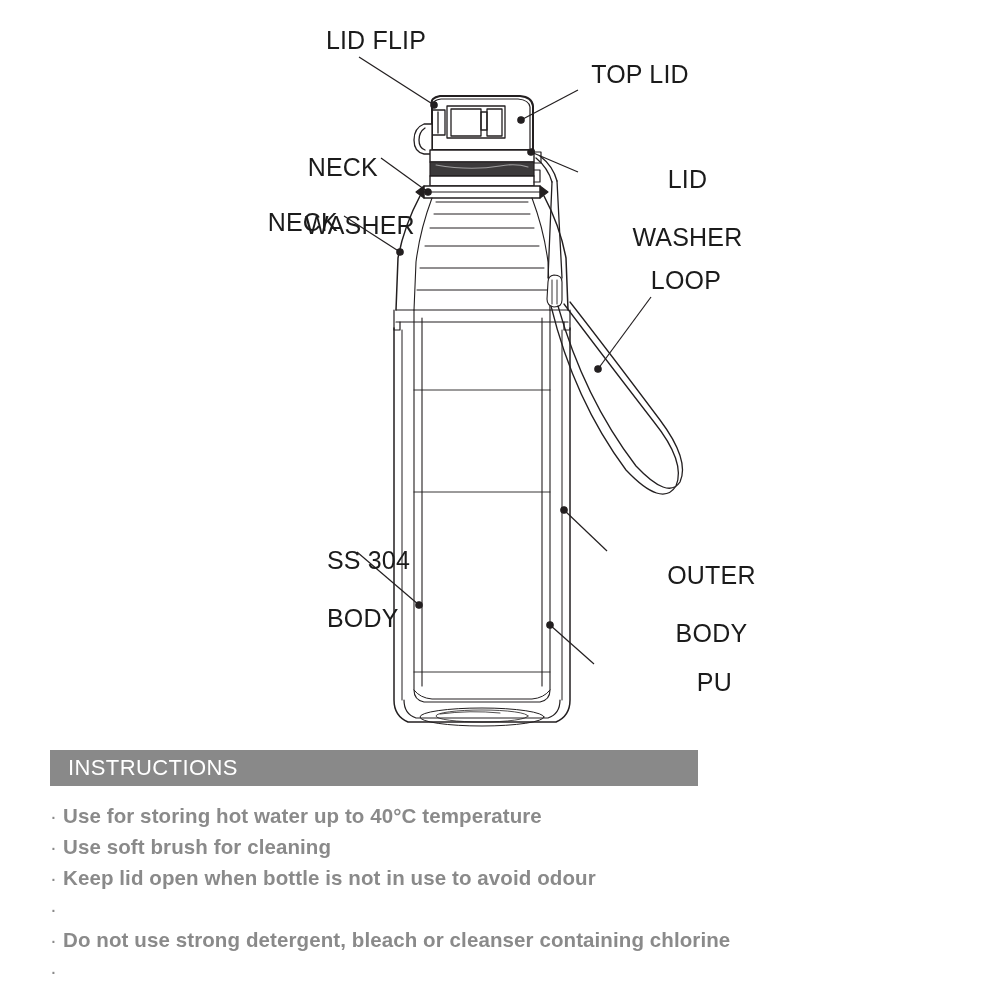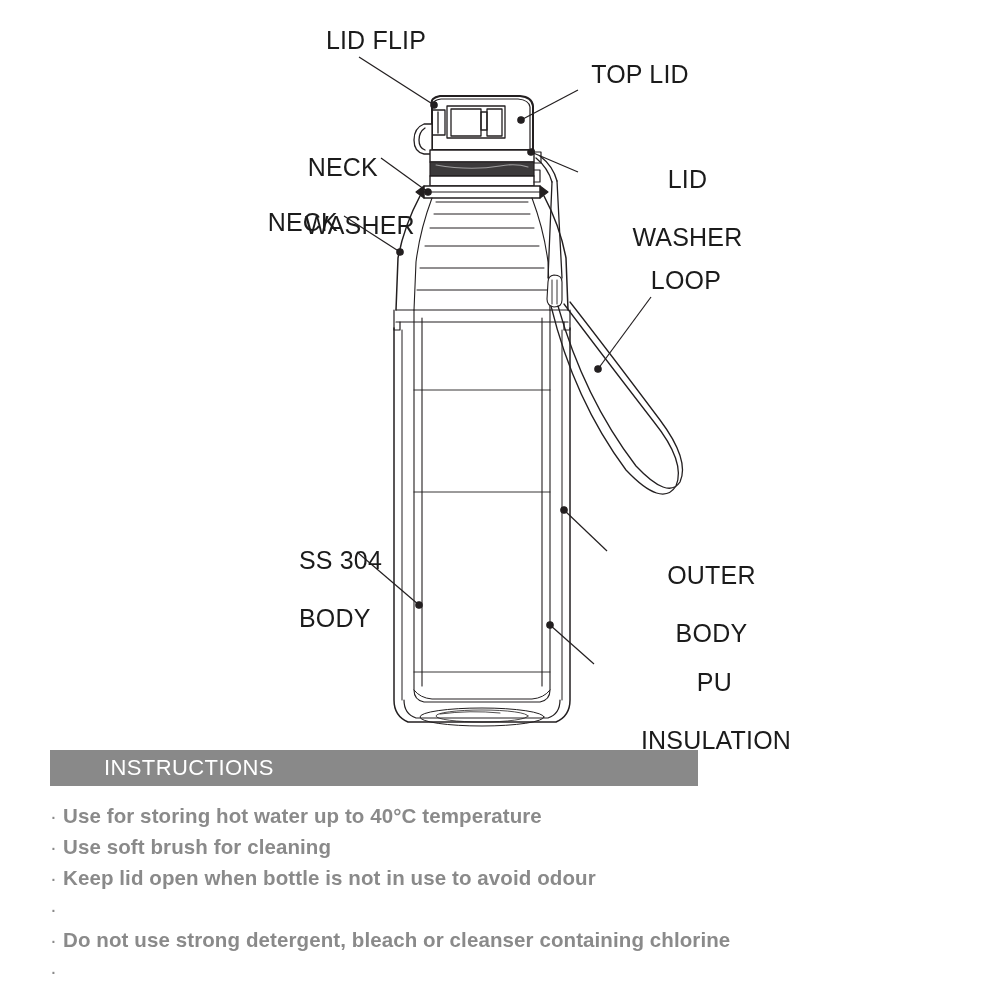--- a/index.html
+++ b/index.html
@@ -47,21 +47,21 @@
     top: 750px;
     width: 900px;
   }
   #instructions-header {
     width: 648px;
     height: 36px;
     background: #898989;
     display: flex;
     align-items: center;
     box-sizing: border-box;
-    padding-left: 54px;
+    padding-left: 18px;
   }
   #instructions-title {
     color: #ffffff;
     font-size: 22px;
     letter-spacing: 0.4px;
     font-family: "Liberation Sans", sans-serif;
   }
   #instructions-list {
     margin: 0;
     padding: 14px 0 0 0;
@@ -262,33 +262,32 @@
 
     <div class="callout-text left" style="left:586px; top:136px; width:160px;">
       <span>LID</span><br>
       <span>WASHER</span>
     </div>
 
     <div class="callout-text right" style="left:258px; top:208px; width:80px;">NECK</div>
 
     <div class="callout-text left" style="left:636px; top:266px; width:100px;">LOOP</div>
 
-    <div class="callout-text center" style="left:256px; top:517px; width:104px;">
+    <div class="callout-text center" style="left:284px; top:517px; width:104px;">
       <span>SS 304</span><br>
       <span>BODY</span>
     </div>
 
     <div class="callout-text left" style="left:615px; top:532px; width:150px;">
       <span>OUTER</span><br>
       <span>BODY</span>
     </div>
 
     <div class="callout-text left" style="left:598px; top:639px; width:190px;">
       <span>PU</span><br>
-      <span>INSULATION</span>
     </div>
   </div>
 
   <div id="instructions">
     <div id="instructions-header">
       <span id="instructions-title">INSTRUCTIONS</span>
     </div>
     <ul id="instructions-list">
       <li>
         <span class="bullet">·</span>

